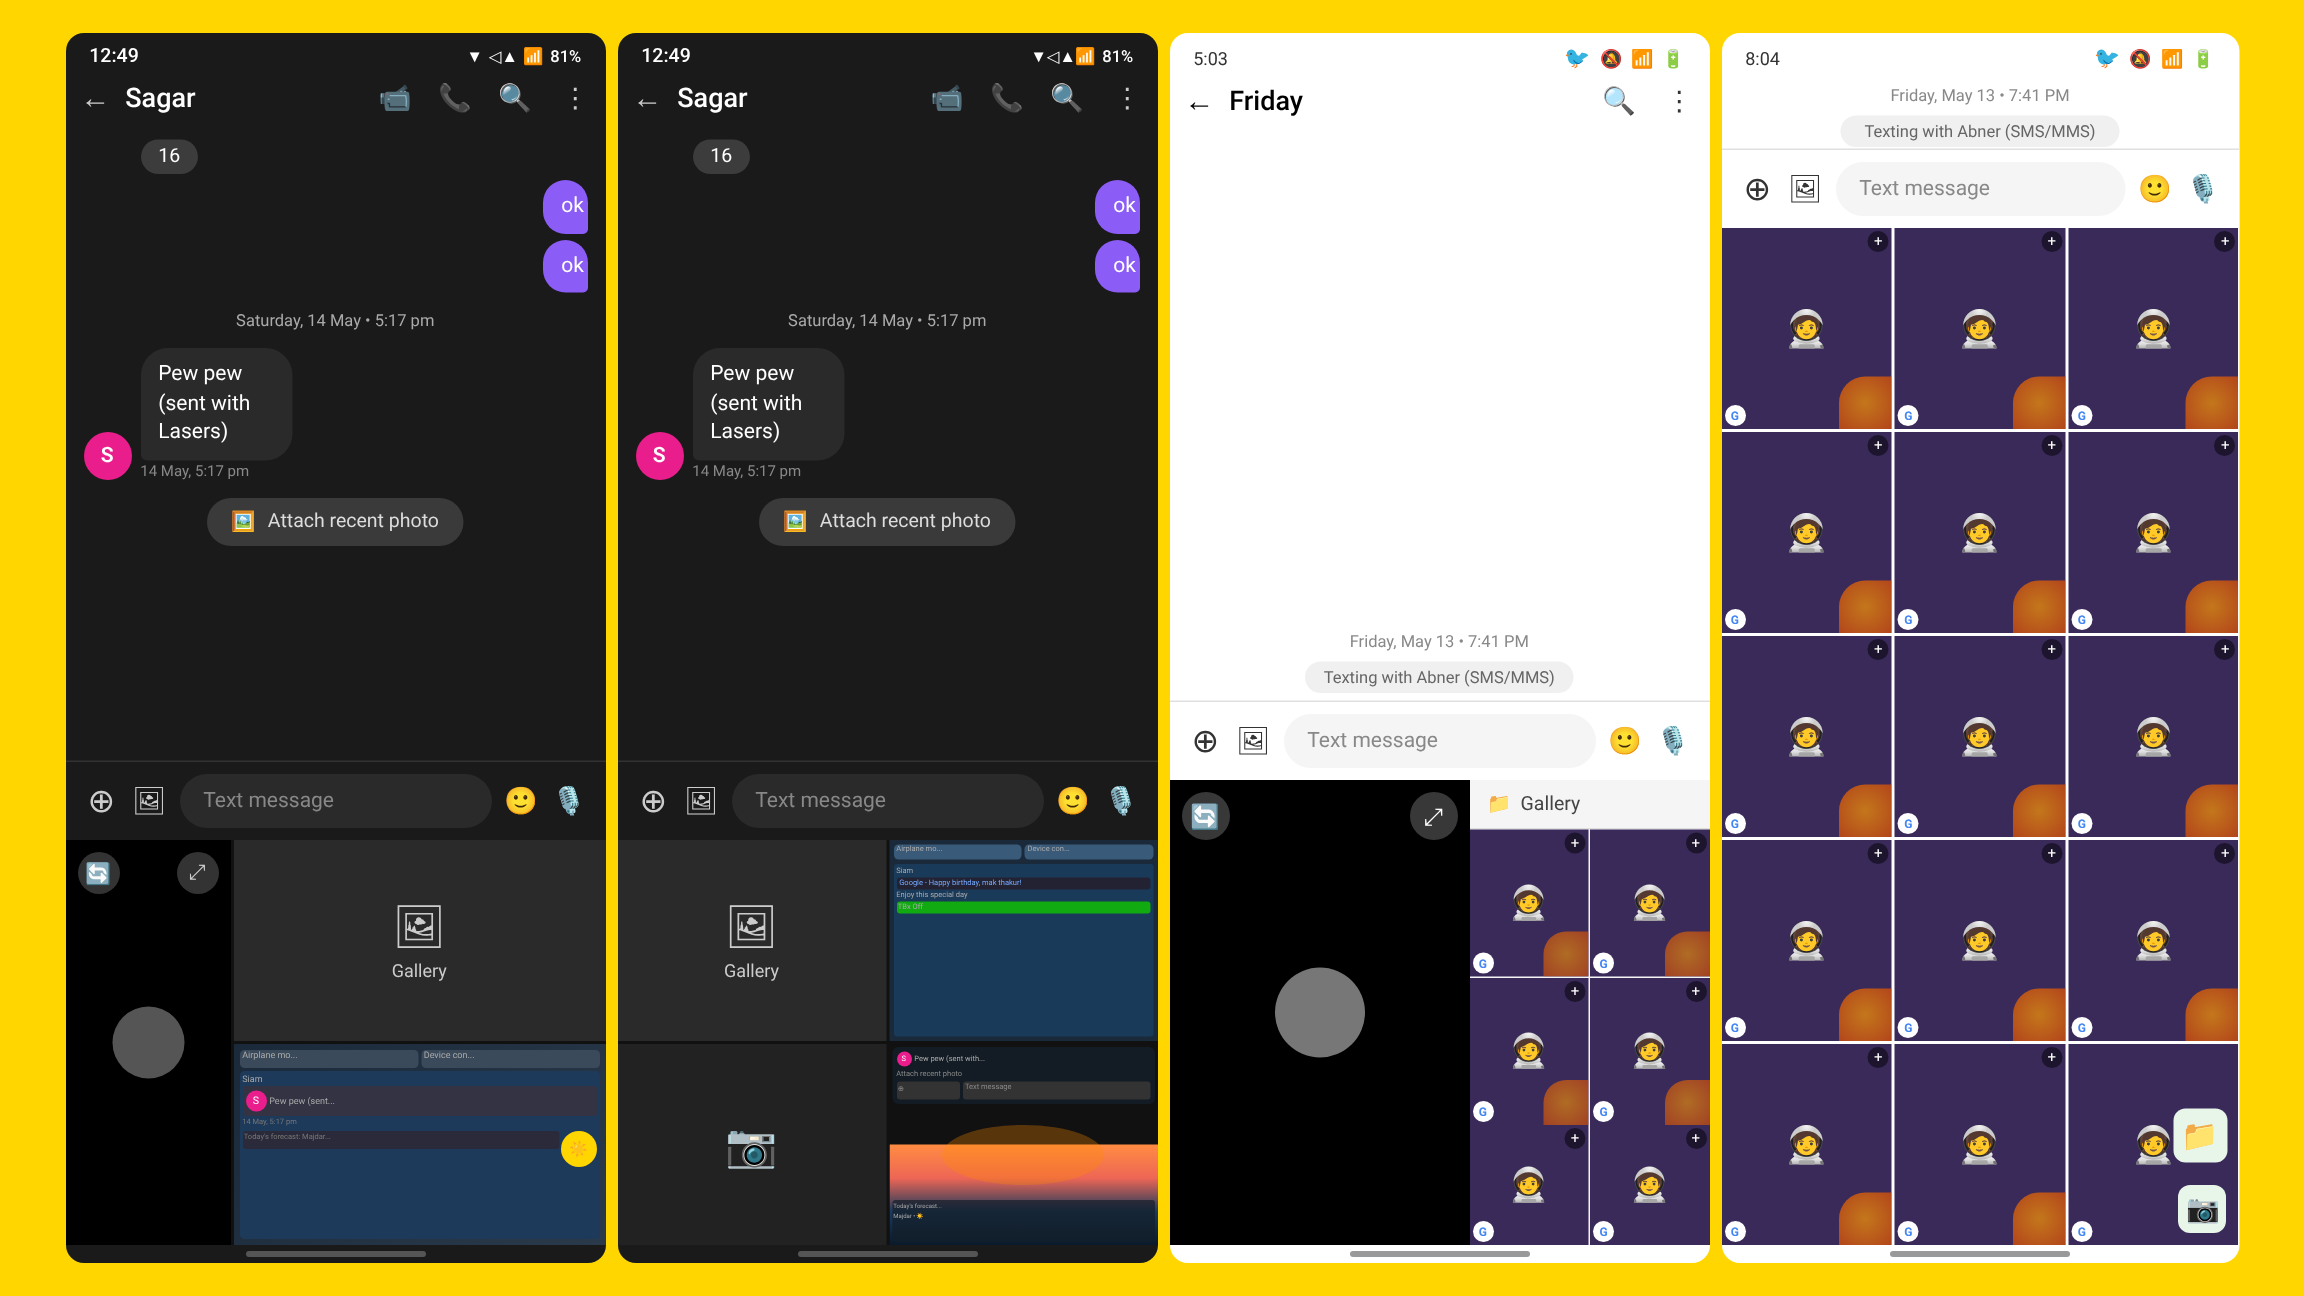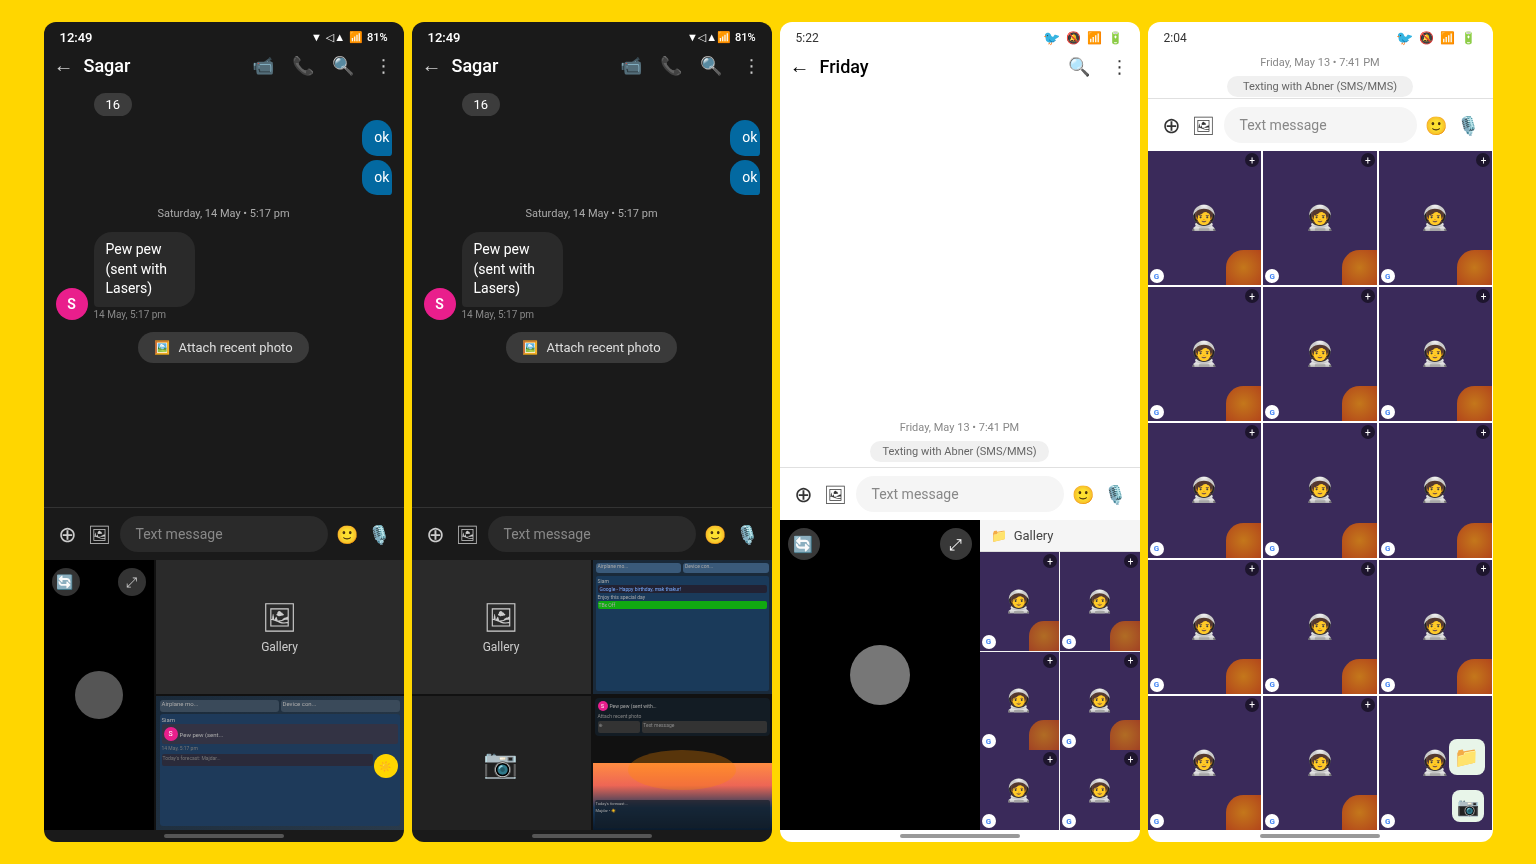--- a/index.html
+++ b/index.html
@@ -84,21 +84,21 @@
       margin: 8px 0;
     }
     .msg-bubble {
       max-width: 75%;
       padding: 8px 12px;
       border-radius: 18px;
       font-size: 14px;
       line-height: 1.4;
     }
     .msg-out {
-      background: #0369a1;
+      background: #8b5cf6;
       align-self: flex-end;
       border-radius: 18px 18px 4px 18px;
     }
     .msg-in {
       background: #2a2a2a;
       align-self: flex-start;
       border-radius: 18px 18px 18px 4px;
     }
     .msg-time {
       font-size: 10px;
@@ -519,21 +519,21 @@
           </div>
         </div>
       </div>
     </div>
     <div class="home-bar"></div>
   </div>
 
   <div class="phone-screen light-screen">
 
     <div class="light-status-bar">
-      <span>5:22</span>
+      <span>5:03</span>
       <div style="display:flex;align-items:center;gap:6px;">
         <span class="twitter-icon">🐦</span>
         <span>🔕</span>
         <span>📶</span>
         <span>🔋</span>
       </div>
     </div>
 
     <div class="light-top-bar">
       <span class="icon-btn back-icon" style="color:#000;">←</span>
@@ -618,21 +618,21 @@
           </div>
         </div>
       </div>
     </div>
     <div class="home-bar" style="background:#999;"></div>
   </div>
 
   <div class="phone-screen light-screen-4" style="background:#fff;">
 
     <div class="light-status-bar">
-      <span>2:04</span>
+      <span>8:04</span>
       <div style="display:flex;align-items:center;gap:6px;">
         <span class="twitter-icon">🐦</span>
         <span>🔕</span>
         <span>📶</span>
         <span>🔋</span>
       </div>
     </div>
 
     <div style="text-align:center;padding:6px;">
       <div style="font-size:11px;color:#888;">Friday, May 13 • 7:41 PM</div>

